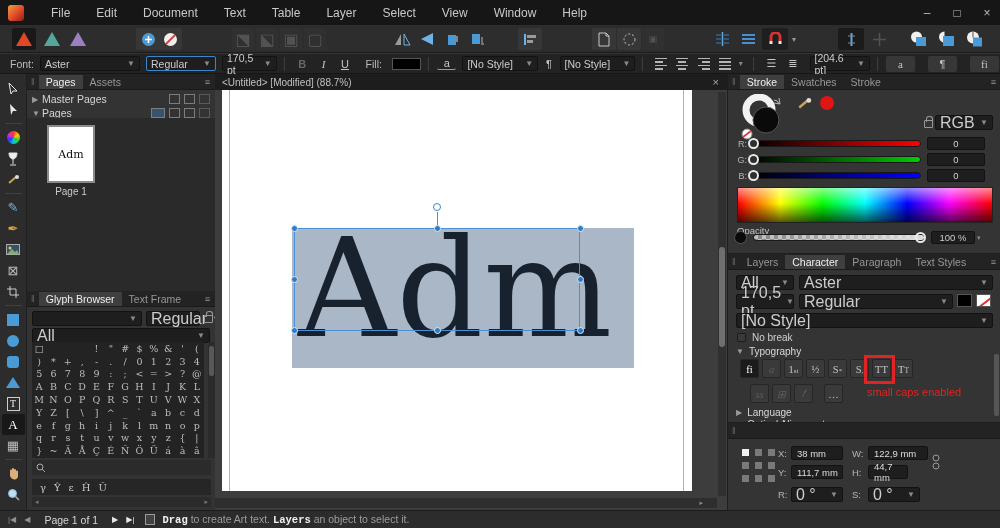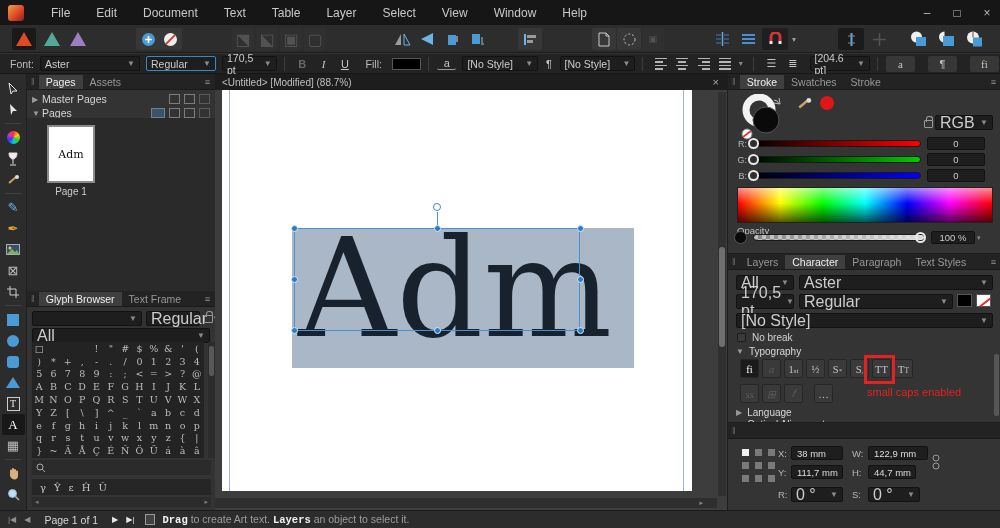--- a/index.html
+++ b/index.html
@@ -849,21 +849,21 @@
           <div class="typo-btn">
             <span>TT</span>
           </div>
           <div class="typo-btn">
             <span>T</span>
             <span class="smallcap">T</span>
           </div>
         </div>
       <div class="redbox" style="left:136px;top:101px;width:31px;height:29px"></div>
       <div class="annotation" style="left:139px;top:132px">small caps enabled</div>
-      <div style="position:absolute;left:12px;top:130px;display:flex;gap:3px">
+      <div style="position:absolute;left:22px;top:130px;display:flex;gap:3px">
         <div class="typo-btn disabled">ss</div>
         <div class="typo-btn disabled">⊞</div>
         <div class="typo-btn disabled" style="font-style:italic">𝑓</div>
         <div class="typo-btn" style="margin-left:8px">…</div>
       </div>
       <div class="sec-hdr" style="position:absolute;left:8px;top:153px">
         <span class="tw">▶</span>
         <span>Language</span>
       </div>
       <div class="sec-hdr" style="position:absolute;left:8px;top:165px">
@@ -888,21 +888,21 @@
           <i></i>
           <i></i>
       </div>
       <span class="tf-label" style="position:absolute;left:50px;top:25px">X:</span>
       <div class="tf-field" style="position:absolute;left:63px;top:23px;width:52px">38 mm</div>
       <span class="tf-label" style="position:absolute;left:124px;top:25px">W:</span>
       <div class="tf-field" style="position:absolute;left:140px;top:23px;width:60px">122,9 mm</div>
       <span class="tf-label" style="position:absolute;left:50px;top:44px">Y:</span>
       <div class="tf-field" style="position:absolute;left:63px;top:42px;width:52px">111,7 mm</div>
       <span class="tf-label" style="position:absolute;left:124px;top:44px">H:</span>
-      <div class="tf-field" style="position:absolute;left:140px;top:42px;width:48px">44,7 mm</div>
+      <div class="tf-field" style="position:absolute;left:140px;top:42px;width:40px">44,7 mm</div>
       <svg width="8" height="20" viewBox="0 0 8 20" style="position:absolute;left:204px;top:30px">
         <circle cx="4" cy="5" r="3" fill="none" stroke="#999"></circle>
           <circle cx="4" cy="13" r="3" fill="none" stroke="#999"></circle>
         </svg>
       <span class="tf-label" style="position:absolute;left:50px;top:66px">R:</span>
       <div class="dd" style="position:absolute;left:63px;top:64px;width:52px">
         <span>0 °</span>
           <span class="arr">▼</span>
         </div>
       <span class="tf-label" style="position:absolute;left:124px;top:66px">S:</span>

